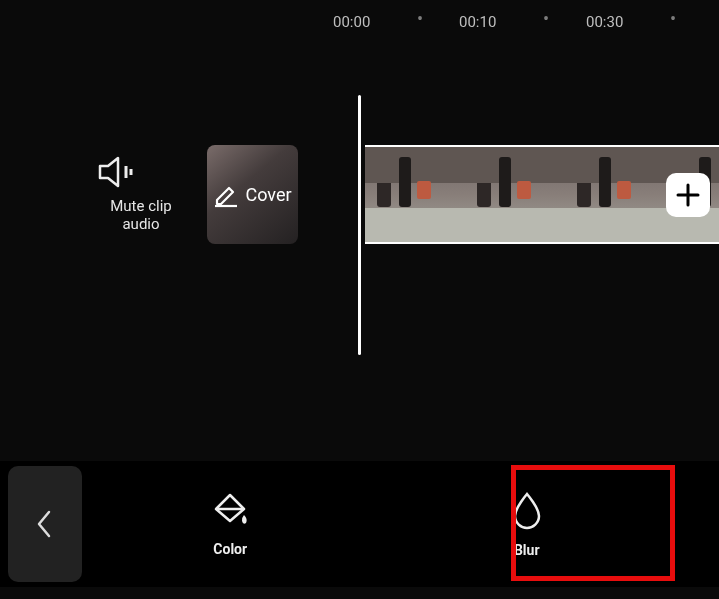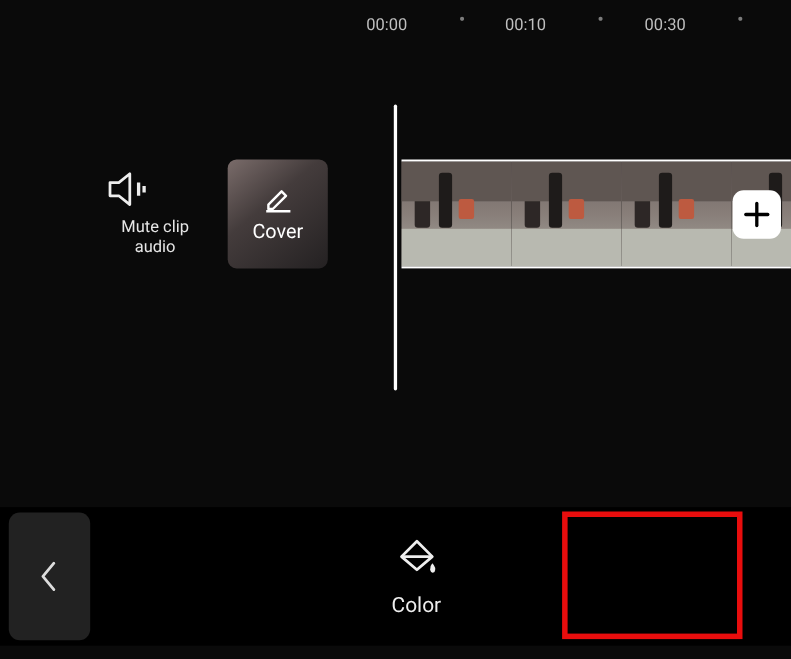--- a/index.html
+++ b/index.html
@@ -21,21 +21,21 @@
   position: absolute; left: 358px; top: 0; width: 3px; height: 260px;
   background: #fff; border-radius: 2px;
 }
 .mute-block {
   position: absolute; left: 96px; top: 60px; width: 90px; text-align: center;
 }
 .mute-block .label { font-size: 15px; color: #e6e6e6; margin-top: 8px; line-height: 1.2; }
 .cover-thumb {
   position: absolute; left: 207px; top: 50px; width: 91px; height: 99px;
   background: linear-gradient(140deg,#7a6c6a 0%, #443c3c 40%, #242122 100%);
-  border-radius: 8px; display: flex; flex-direction: column;
+  border-radius: 8px; display: flex; flex-direction: row;
   align-items: center; justify-content: center; gap: 6px;
 }
 .cover-thumb .label { font-size: 18px; color: #fff; }
 .clip-strip {
   position: absolute; left: 365px; top: 50px; height: 99px; right: 0;
   display: flex; align-items: stretch; border-top: 2px solid #fff; border-bottom: 2px solid #fff;
 }
 .clip-frame {
   flex: 0 0 100px; background: #7d7474;
   background: linear-gradient(180deg,#6f6563 0%, #887e79 50%, #a6a69e 100%);
@@ -61,21 +61,21 @@
   display: flex; align-items: center; background: #000;
 }
 .back-btn {
   margin-left: 8px; width: 74px; height: 116px; background: #222;
   border-radius: 10px; display: flex; align-items: center; justify-content: center;
 }
 .tool {
   flex: 1; display: flex; flex-direction: column; align-items: center;
   justify-content: center; gap: 12px; height: 116px;
 }
-.tool .label { font-size: 19px; color: #eee; }
+.tool .label { font-size: 14px; color: #eee; font-weight: bold; }
 .highlight-box {
   position: absolute; right: 44px; bottom: 18px; width: 164px; height: 116px;
   border: 5px solid #e80d0d; pointer-events: none;
 }
 svg { display: block; }
 </style>
 </head>
 <body>
 
 <div class="timeline-ruler">
@@ -147,16 +147,22 @@
   <div class="tool">
     <svg width="40" height="38" viewBox="0 0 40 38">
       <path d="M6 18 L20 4 L34 18 L20 30 Z" fill="none" stroke="#eee" stroke-width="2.5" stroke-linejoin="round"></path>
       <line x1="6" y1="18" x2="34" y2="18" stroke="#eee" stroke-width="2.5"></line>
       <path d="M34 24 Q38 28 36 32 Q33 34 32 30 Q32 26 34 24 Z" fill="#eee"></path>
     </svg>
     <div class="label">Color</div>
   </div>
 
 
+  <div class="tool">
+    <svg width="30" height="40" viewBox="0 0 30 40">
+      <path d="M15 4 C15 4 27 18 27 26 C27 33 21 38 15 38 C9 38 3 33 3 26 C3 18 15 4 15 4 Z" fill="none" stroke="#eee" stroke-width="2.5"></path>
+    </svg>
+    <div class="label">Blur</div>
+  </div>
   <div style="width:44px"></div>
 </div>
 
 <div class="highlight-box"></div>
 
 </body></html>

